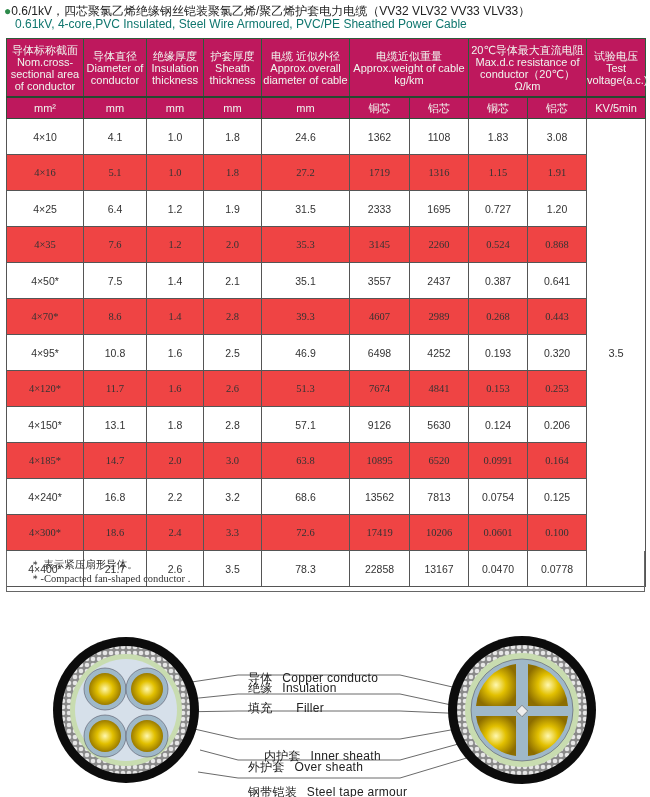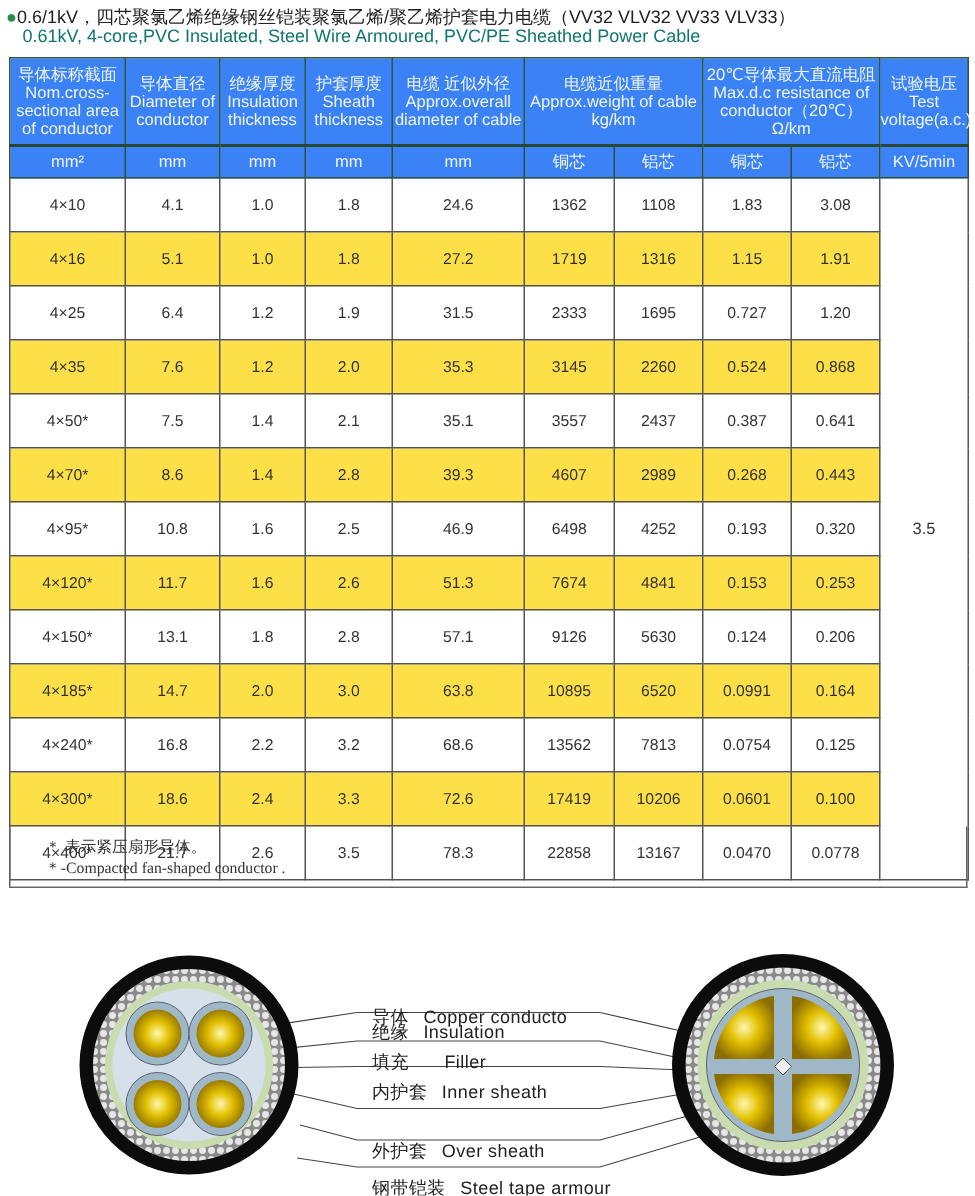--- a/index.html
+++ b/index.html
@@ -4,25 +4,25 @@
 <style>
   html, body { margin:0; padding:0; background:#fff; }
   body { width:650px; height:797px; position:relative; overflow:hidden;
          font-family:"Liberation Sans","DejaVu Sans",sans-serif; color:#222; }
   .title1 { position:absolute; left:4px; top:3px; font-size:12px; color:#222; white-space:nowrap; }
   .title1 .dot { color:#2c8a4a; font-size:12px; }
   .title2 { position:absolute; left:15px; top:17px; font-size:12px; color:#0f766e; white-space:nowrap; }
   table.spec { position:absolute; left:6px; top:38px; border-collapse:collapse; width:639px; table-layout:fixed; }
   table.spec th, table.spec td { border:1px solid #2f4f3a; text-align:center; padding:0; }
   table.spec td { border-color:#555; }
-  table.spec th { background:#3b82f6; color:#f0f6ef; font-weight:normal; font-size:11px; line-height:12px; }
+  table.spec th { background:#be185d; color:#f0f6ef; font-weight:normal; font-size:11px; line-height:12px; }
   table.spec tr.h1 th { height:57px; border-color:#2d5a3a; }
   table.spec tr.h2 th { height:20px; font-size:11px; border-top:2px solid #26492f; }
   table.spec td { height:35px; font-size:10.5px; color:#333; }
-  table.spec tr.alt td.d { background:#fde047; }
+  table.spec tr.alt td.d { background:#ef4444;font-family:Liberation Serif, serif; }
   table.spec td.tv { background:#fff; font-size:11px; }
   .note { position:absolute; left:6px; top:551px; width:637px; height:40px; border:1px solid #666; border-top:none; font-size:10.5px; color:#333; }
   .note div { position:absolute; left:23px;font-family:Liberation Serif, serif; }
   .legend { position:absolute; left:248px; font-size:12px; color:#222; white-space:nowrap; letter-spacing:0.3px; }
   svg.diag { position:absolute; left:0; top:600px; }
 </style>
 </head>
 <body>
 
 <div class="title1">
@@ -271,16 +271,16 @@
       <path d="M6,6 L46,6 A46,46 0 0 1 6,46 Z"></path>
     </g>
     <rect x="-4" y="-3" width="8" height="8" transform="rotate(45 0 1)" fill="#eee" stroke="#555" stroke-width="0.6"></rect>
   </g>
 </svg>
 
 <div id="legend-wrap">
     <div class="legend" style="top: 660px; margin-top: 10px;"><span>导体</span>  <span style="margin-left: 6px;">Copper conducto</span></div>
     <div class="legend" style="top: 680px;"><span>绝缘</span>  <span style="margin-left: 6px;">Insulation</span></div>
     <div class="legend" style="top: 700px;"><span>填充</span>  <span style="margin-left: 20px;">Filler</span></div>
-    <div class="legend" style="top: 720px;"><span>内护套</span>  <span style="margin-left: 6px;">Inner sheath</span></div>
+    <div class="legend" style="top: 748px; margin-left: 16px;"><span>内护套</span>  <span style="margin-left: 6px;">Inner sheath</span></div>
     <div class="legend" style="top: 740px; margin-top: 44px;"><span>钢带铠装</span>  <span style="margin-left: 6px;">Steel tape armour</span></div>
     <div class="legend" style="top: 759px;"><span>外护套</span>  <span style="margin-left: 6px;">Over sheath</span></div>
   </div>
 
 </body></html>

